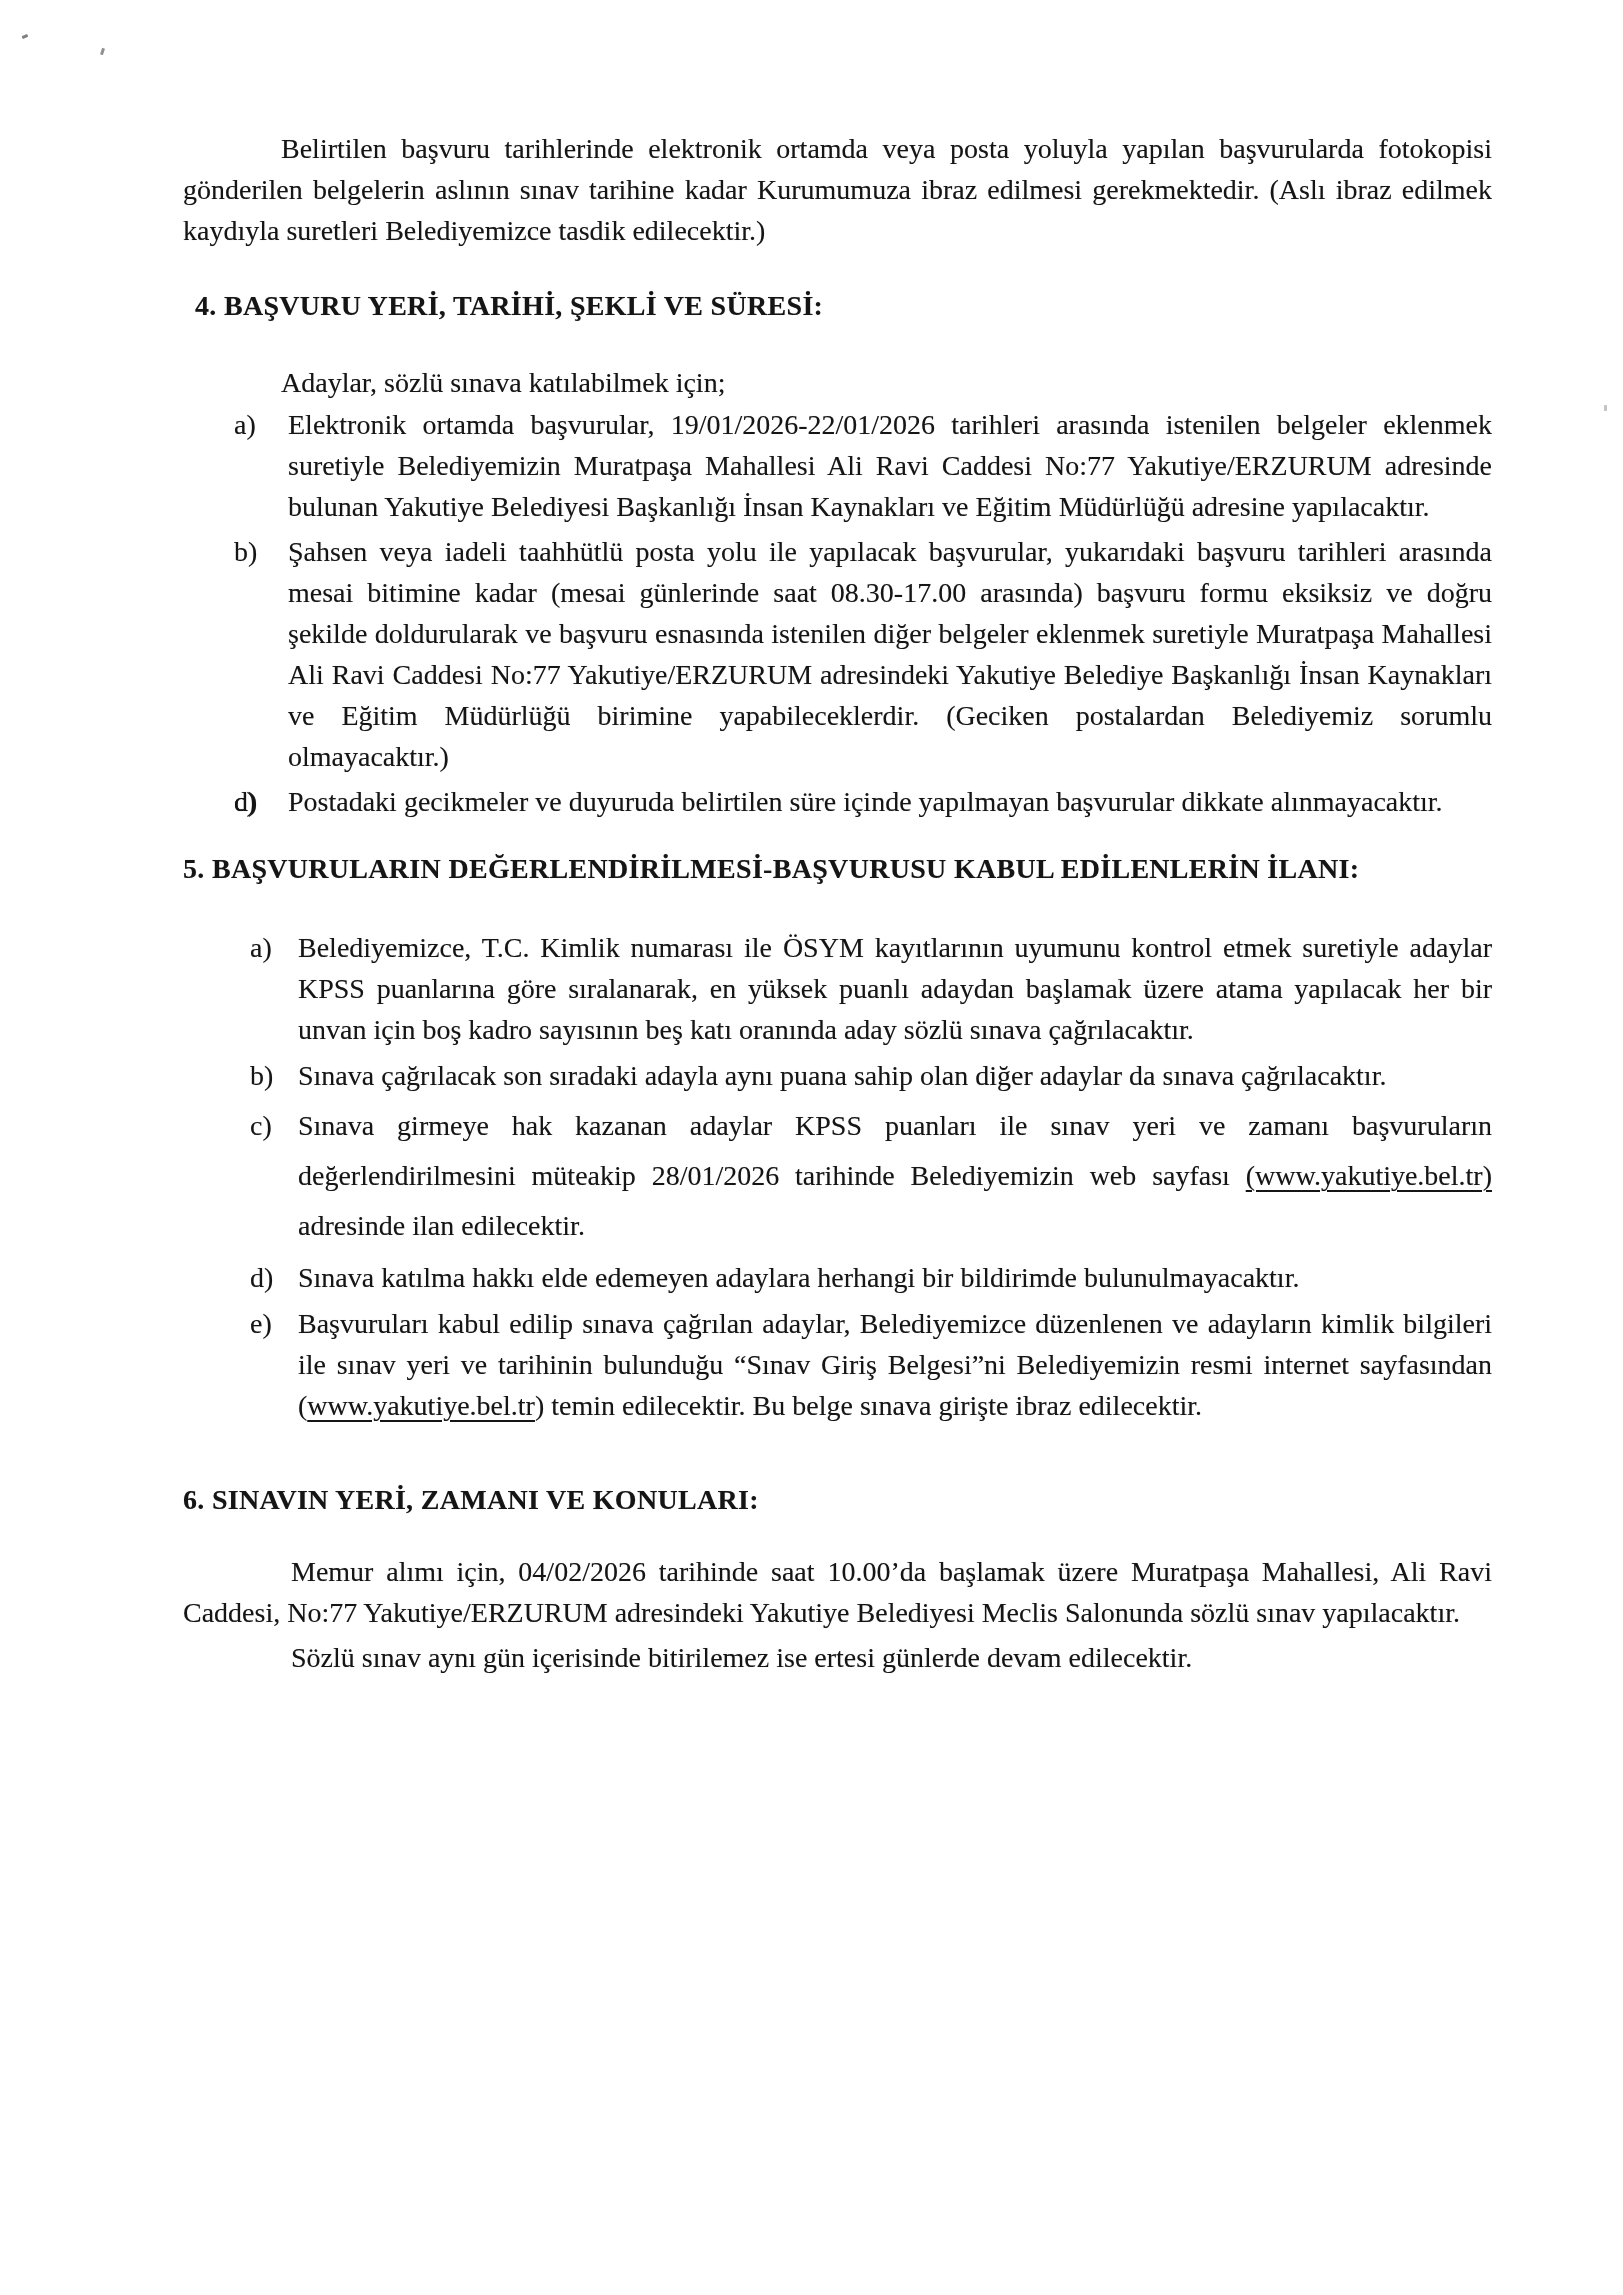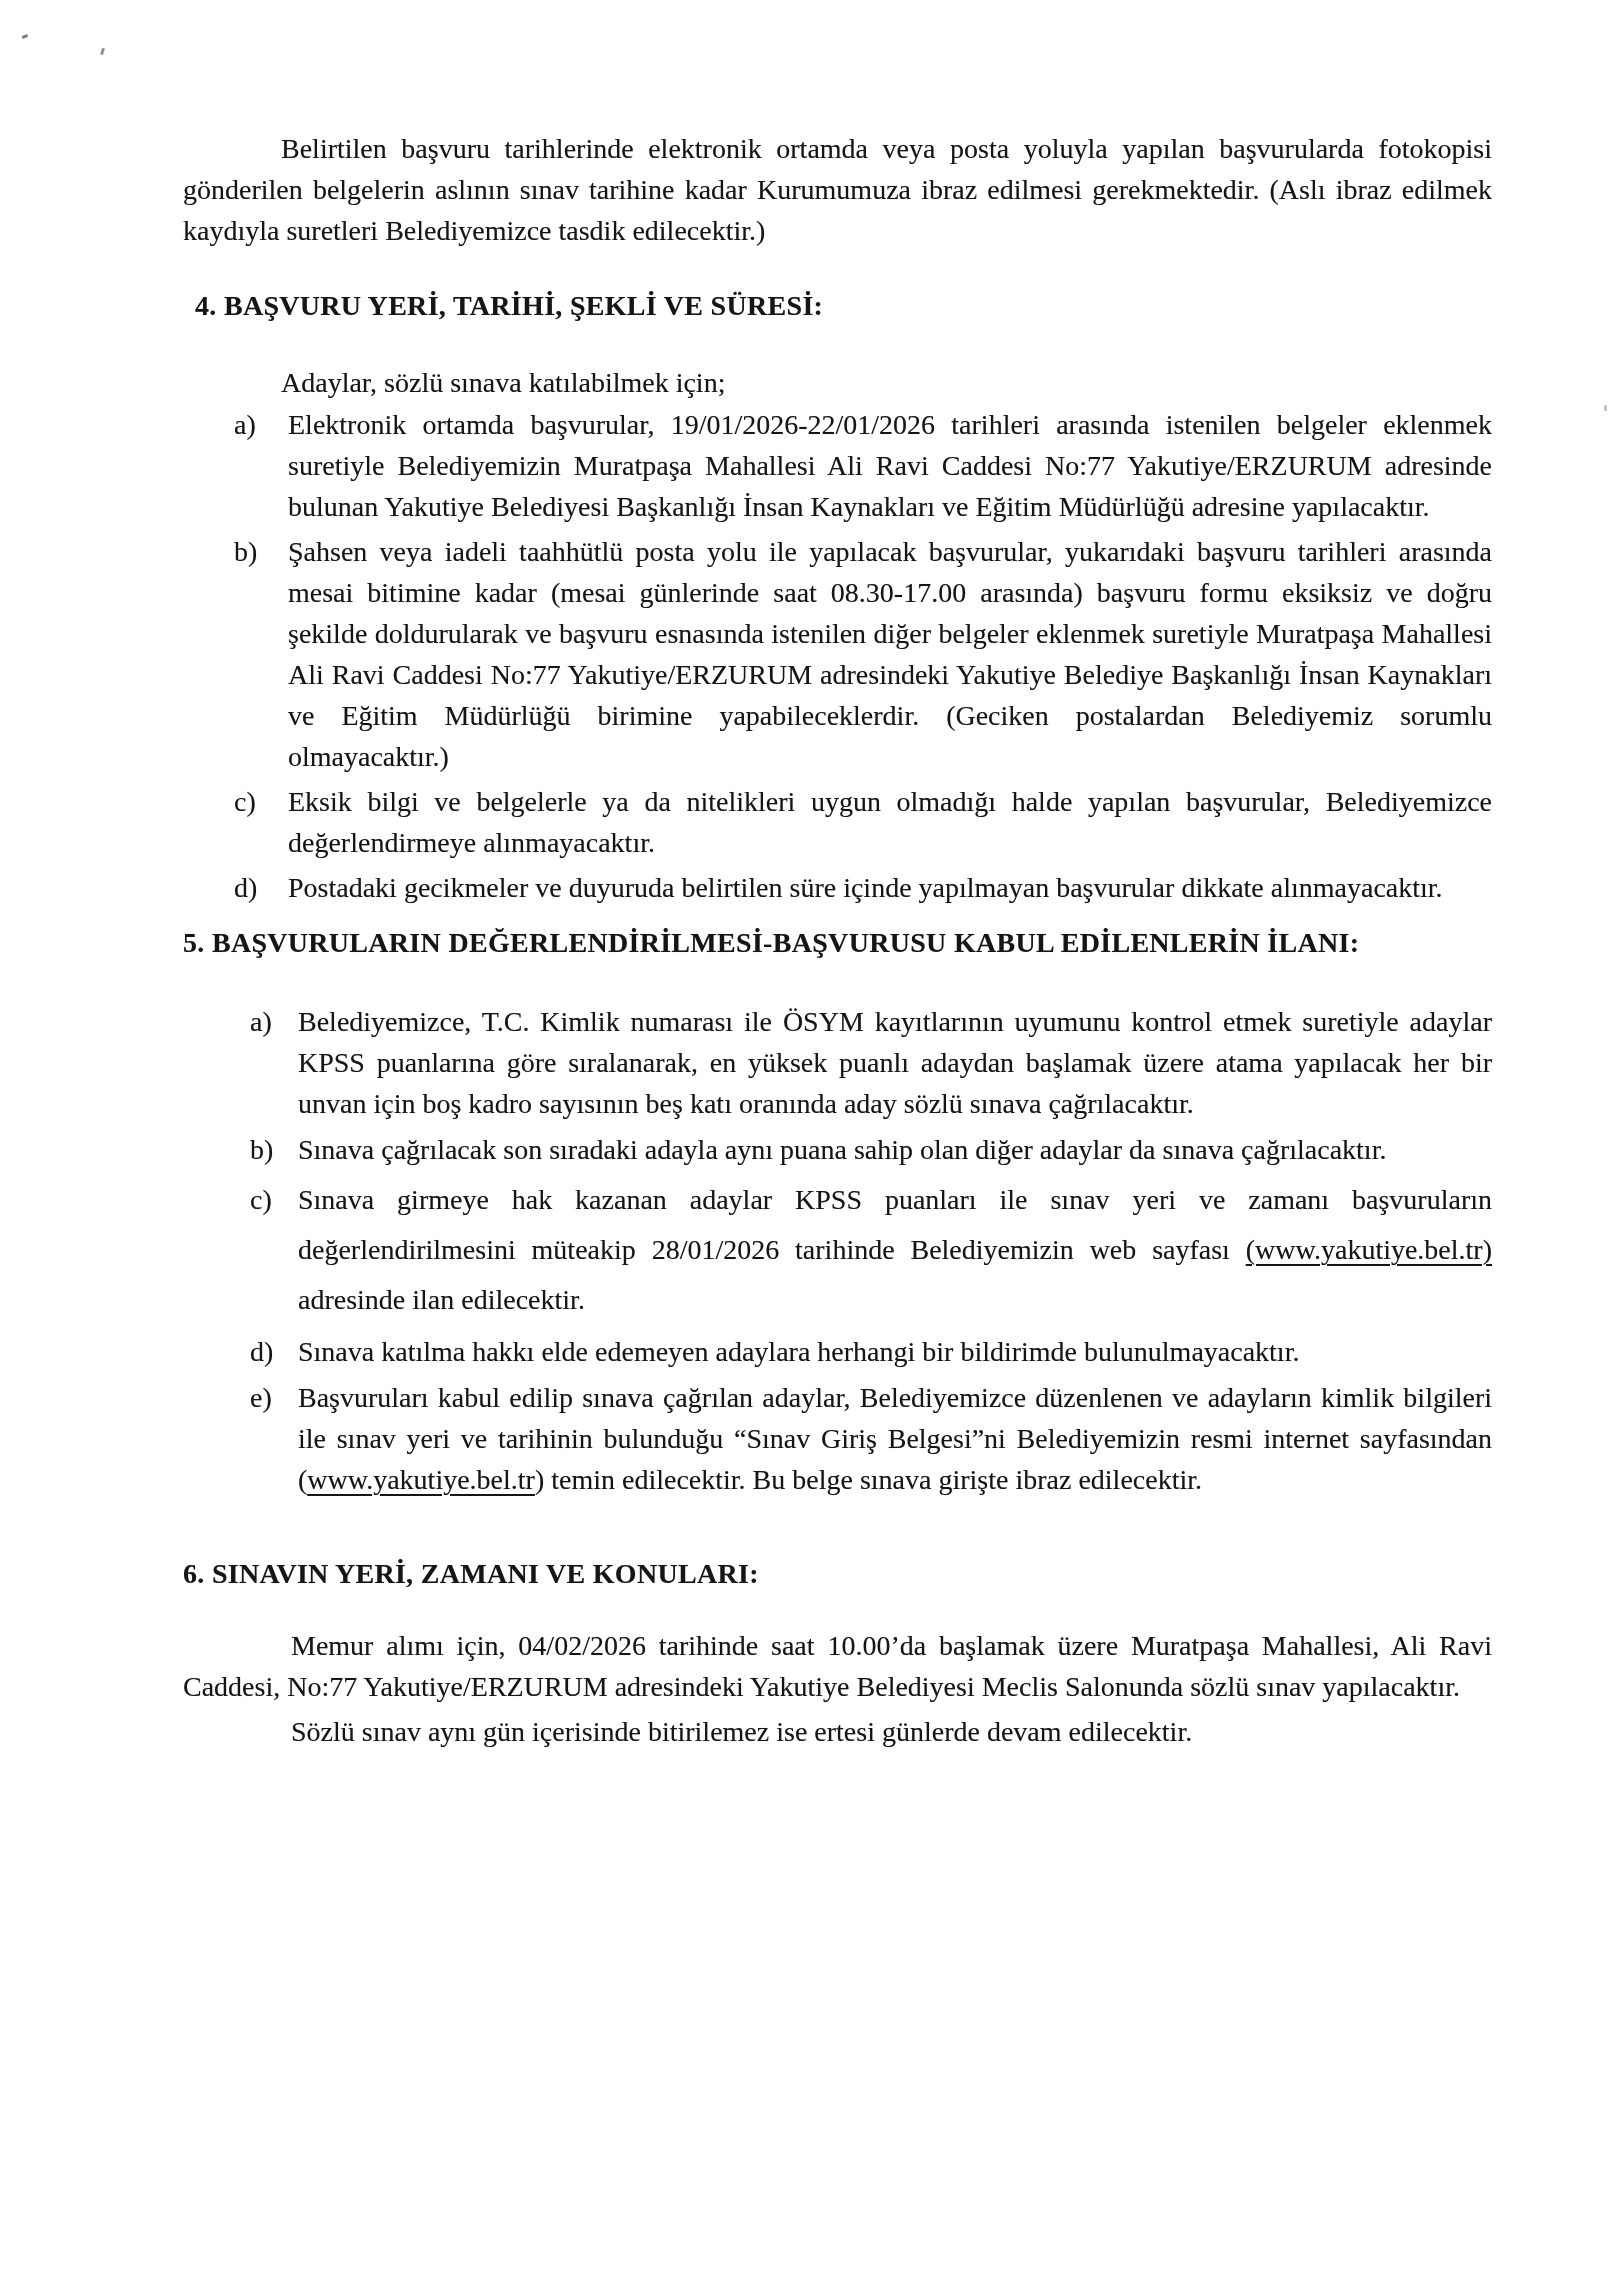--- a/index.html
+++ b/index.html
@@ -26,21 +26,21 @@
   }
   p { margin: 0; }
   .indent150 { text-indent: 98px; }
   .indent165 { text-indent: 108px; }
   .heading {
     font-weight: bold;
     text-align: justify;
     letter-spacing: 0.3px;
   }
   .h4 { margin-top: 34px; margin-left: 12px; }
-  .h5 { margin-top: 14px; line-height: 41px; }
+  .h5 { margin-top: 26px; line-height: 41px; }
   .h6 { margin-top: 53px; }
   .lead { margin-top: 36px; }
   .list { margin-top: 1.3px; }
   .list5 { margin-top: 38px; }
   .item {
     position: relative;
     padding-left: 105px;
     margin-bottom: 3.9px;
   }
   .item .letter {
@@ -92,21 +92,20 @@
       <div class="item">
         <span class="letter">a)</span>
         <span class="item-text">Elektronik ortamda başvurular, 19/01/2026-22/01/2026 tarihleri arasında istenilen belgeler eklenmek suretiyle Belediyemizin Muratpaşa Mahallesi Ali Ravi Caddesi No:77 Yakutiye/ERZURUM adresinde bulunan Yakutiye Belediyesi Başkanlığı İnsan Kaynakları ve Eğitim Müdürlüğü adresine yapılacaktır.</span>
       </div>
       <div class="item">
         <span class="letter">b)</span>
         <span class="item-text">Şahsen veya iadeli taahhütlü posta yolu ile yapılacak başvurular, yukarıdaki başvuru tarihleri arasında mesai bitimine kadar (mesai günlerinde saat 08.30-17.00 arasında) başvuru formu eksiksiz ve doğru şekilde doldurularak ve başvuru esnasında istenilen diğer belgeler eklenmek suretiyle Muratpaşa Mahallesi Ali Ravi Caddesi No:77 Yakutiye/ERZURUM adresindeki Yakutiye Belediye Başkanlığı İnsan Kaynakları ve Eğitim Müdürlüğü birimine yapabileceklerdir. (Geciken postalardan Belediyemiz sorumlu olmayacaktır.)</span>
       </div>
       <div class="item">
         <span class="letter">c)</span>
-        <span class="item-text">Eksik bilgi ve belgelerle ya da nitelikleri uygun olmadığı halde yapılan başvurular, Belediyemizce değerlendirmeye alınmayacaktır.</span>
       </div>
       <div class="item">
         <span class="letter">d)</span>
         <span class="item-text">Postadaki gecikmeler ve duyuruda belirtilen süre içinde yapılmayan başvurular dikkate alınmayacaktır.</span>
       </div>
     </div>
 
     <p class="heading h5">5. BAŞVURULARIN DEĞERLENDİRİLMESİ-BAŞVURUSU KABUL EDİLENLERİN İLANI:</p>
 
     <div class="list list5">

